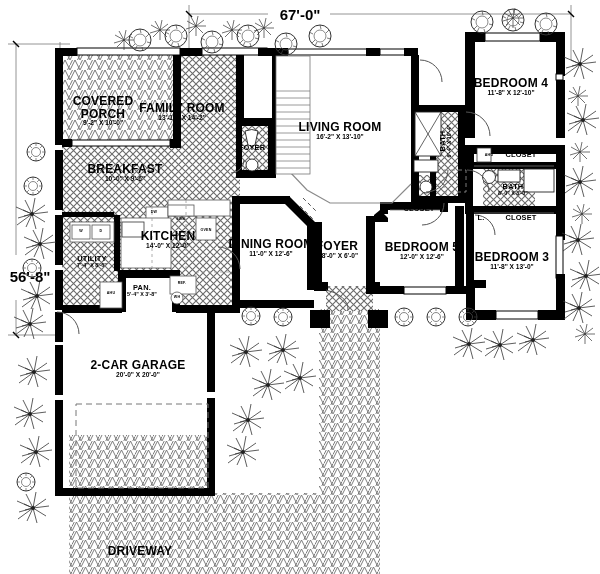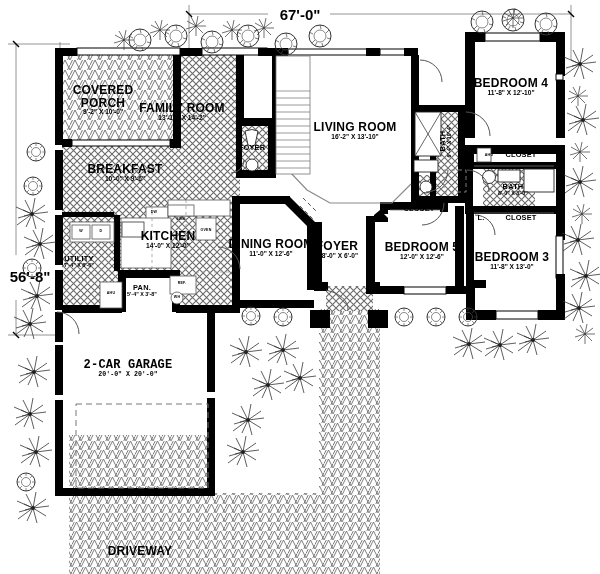--- a/index.html
+++ b/index.html
@@ -379,57 +379,57 @@
         <use href="#palmA" x="243" y="452"></use>
     <use href="#palmA" x="283" y="350"></use>
         <use href="#palmA" x="300" y="378"></use>
   </g>
 
 </svg>
 
 <div class="dimtxt" style="left:300px;top:14px;">67'-0"</div>
 <div class="dimtxt" style="left:30px;top:276px;">56'-8"</div>
 
-<div class="lbl" style="left:103px;top:100px;">
+<div class="lbl" style="left:103px;top:111px;">
   <span class="nm">COVERED</span>
   <span class="nm">PORCH</span>
   <span class="dm">9'-2" X 10'-0"</span>
 </div>
 
 <div class="lbl" style="left:182px;top:112px;">
   <span class="nm">FAMILY ROOM</span>
   <span class="dm">13'-10" X 14'-2"</span>
 </div>
 
 <div class="lbl" style="left:105px;top:173px;padding-left:40px;">
   <span class="nm">BREAKFAST</span>
   <span class="dm">10'-0" X 9'-6"</span>
 </div>
 
 <div class="lbl" style="left:168px;top:240px;">
   <span class="nm">KITCHEN</span>
   <span class="dm">14'-0" X 12'-0"</span>
 </div>
 
-<div class="lbl small" style="left:79px;top:262px;">
+<div class="lbl small" style="left:92px;top:262px;">
   <span class="nm">UTILITY</span>
   <span class="dm">7'-4" X 8'-6"</span>
 </div>
 
 <div class="lbl small" style="left:142px;top:291px;">
   <span class="nm">PAN.</span>
   <span class="dm">5'-4" X 3'-8"</span>
 </div>
 
 <div class="lbl" style="left:271px;top:248px;">
   <span class="nm">DINING ROOM</span>
   <span class="dm">11'-0" X 12'-6"</span>
 </div>
 
-<div class="lbl" style="left:355px;top:131px;">
+<div class="lbl" style="left:340px;top:131px;">
   <span class="nm">LIVING ROOM</span>
   <span class="dm">16'-2" X 13'-10"</span>
 </div>
 
 <div class="lbl" style="left:337px;top:250px;text-align:right;">
   <span class="nm">FOYER</span>
   <span class="dm">8'-0" X 6'-0"</span>
 </div>
 
 <div class="lbl" style="left:422px;top:251px;">
@@ -454,21 +454,21 @@
 
 <div class="lbl small" style="left:513px;top:190px;">
   <span class="nm">BATH</span>
   <span class="dm">8'-0" X 8'-0"</span>
 </div>
 
 <div class="lbl small" style="left:252px;top:148px;">
   <span class="nm">FOYER</span>
 </div>
 
-<div class="lbl" style="left:128px;top:369px;font-family:Liberation Mono, monospace;">
+<div class="lbl" style="left:138px;top:369px;">
   <span class="nm">2-CAR GARAGE</span>
   <span class="dm">20'-0" X 20'-0"</span>
 </div>
 
 <div class="lbl" style="left:140px;top:551px;">
   <span class="nm">DRIVEWAY</span>
 </div>
 
 <div class="lbl small" style="left:419px;top:209px;">
   <span class="nm">CLOSET</span>

